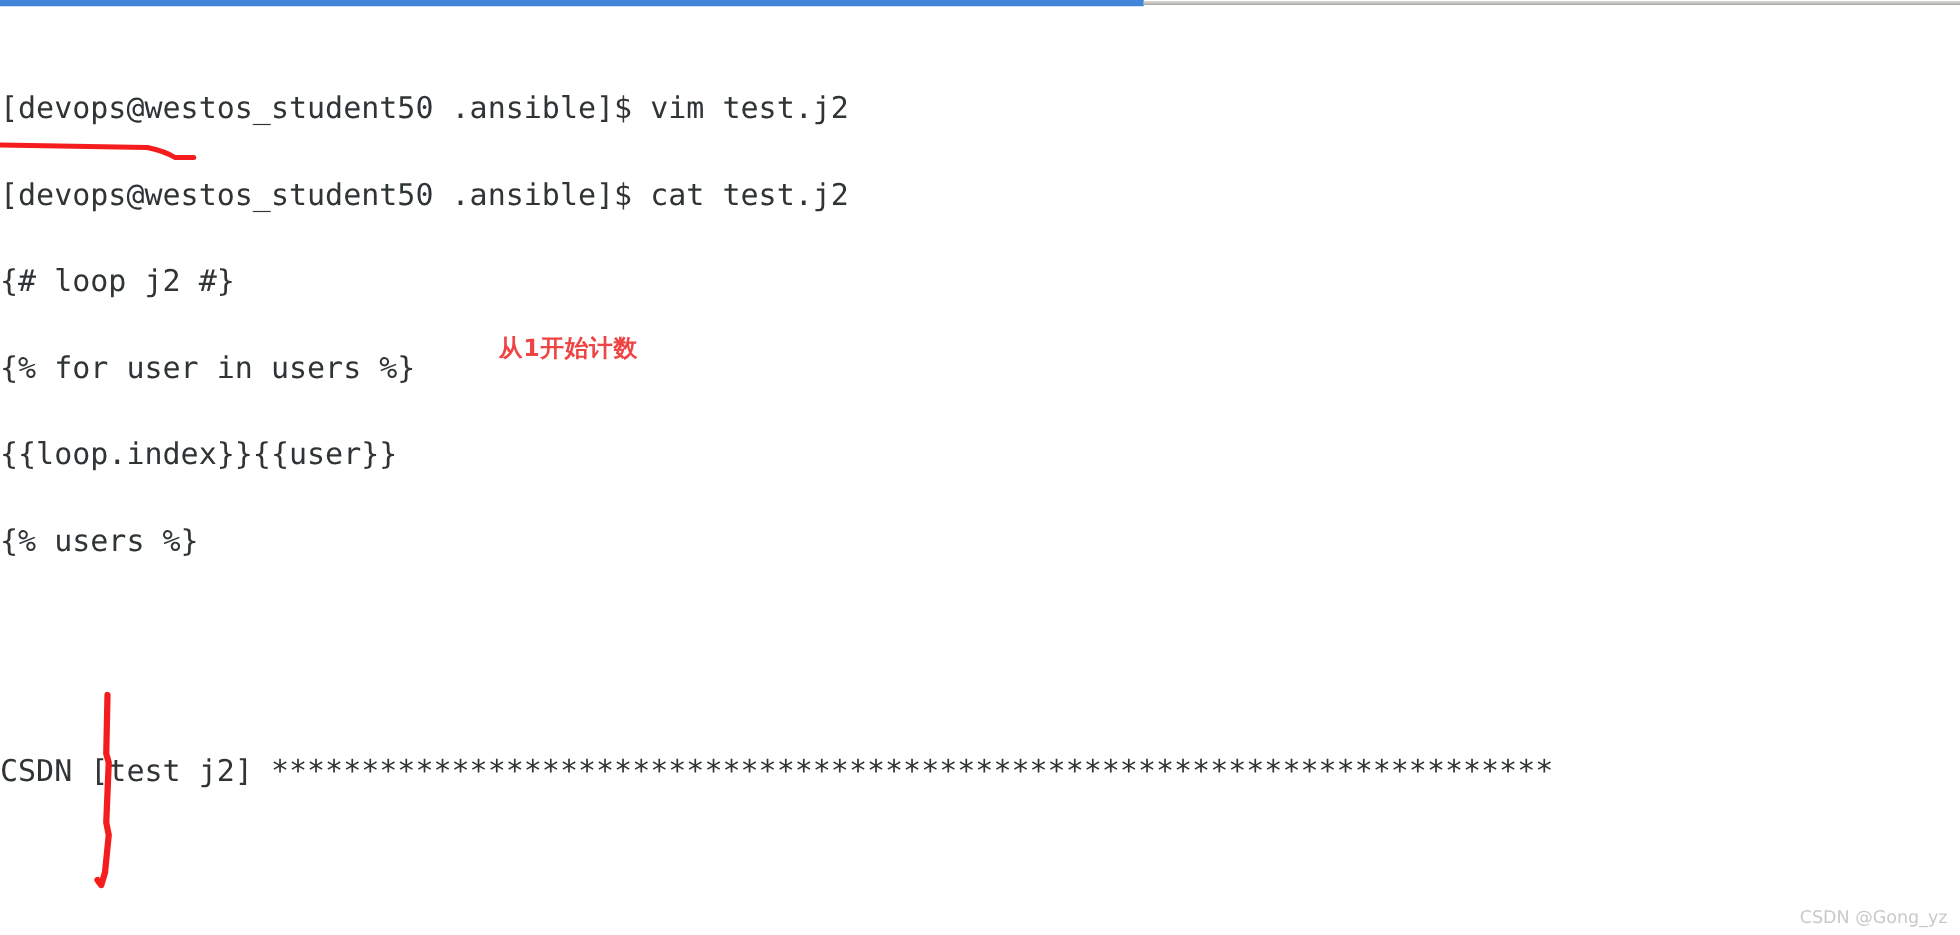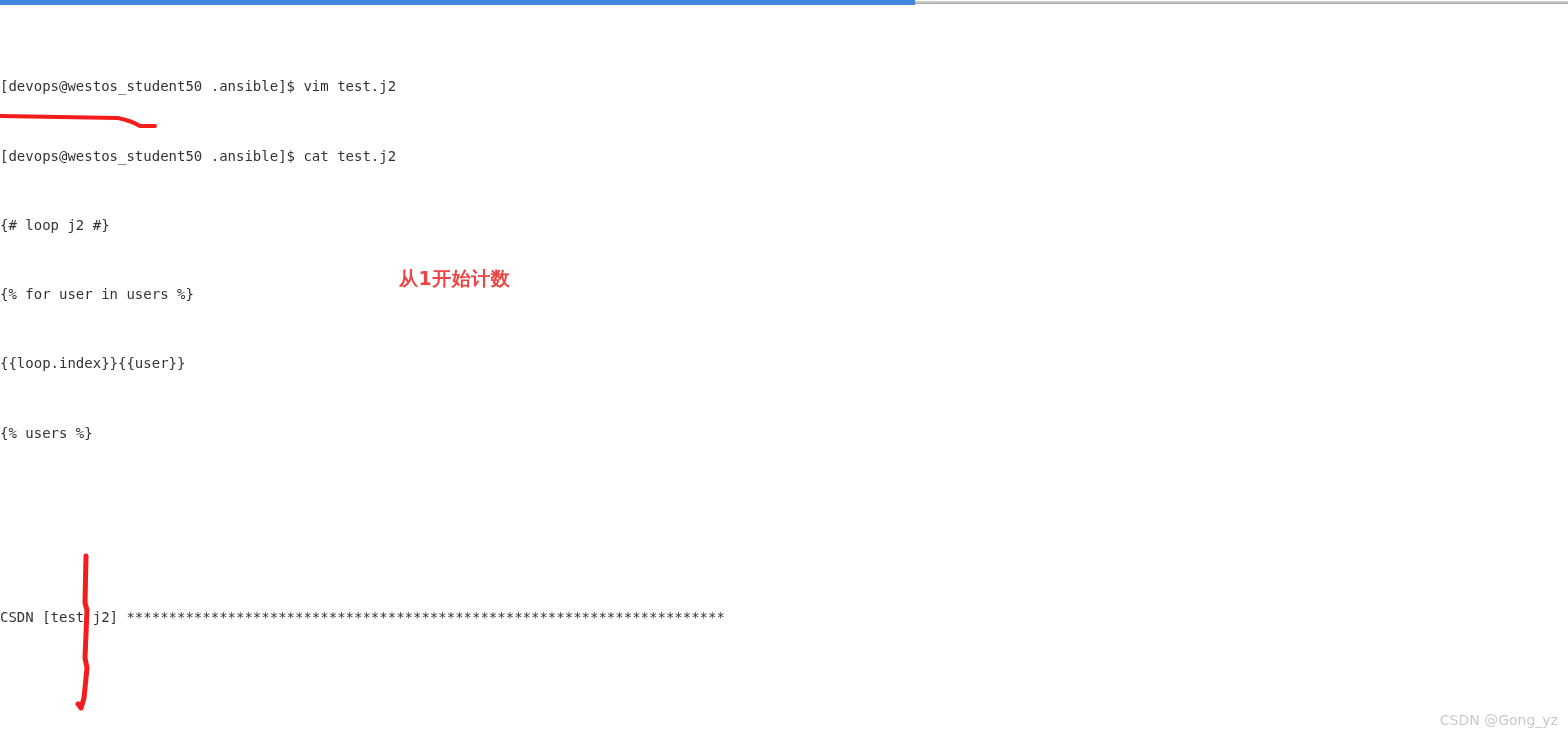--- a/index.html
+++ b/index.html
@@ -40,21 +40,21 @@
     background: #ffffff;
     color: #2f3436;
     font-size: 19.5px;
     line-height: 23.1px;
     white-space: pre;
     letter-spacing: 0px;
   }
   .line {
     height: 23.1px;
     white-space: pre;
-    font-size: 14px;
+    font-size: 24px;
     line-height: 23.1px;
   }
   .blank { height: 23.1px; }
 
   .c-default { color: #2f3436; }
 
   
   #annot-cn {
     position: absolute;
     left: 399px; top: 266px;
@@ -74,21 +74,21 @@
   #annot-bracket {
     position: absolute;
     left: 60px; top: 548px;
     width: 50px; height: 170px;
     pointer-events: none;
   }
 
   
   #watermark {
     position: absolute;
-    right: 10px; bottom: 20px;
+    right: 10px; bottom: 6px;
     color: #c9c9c9;
     font-family: "DejaVu Sans", "Liberation Sans", sans-serif;
     font-size: 14px;
     white-space: nowrap;
   }
 </style>
 </head>
 <body>
 
 <div id="titlebar">

